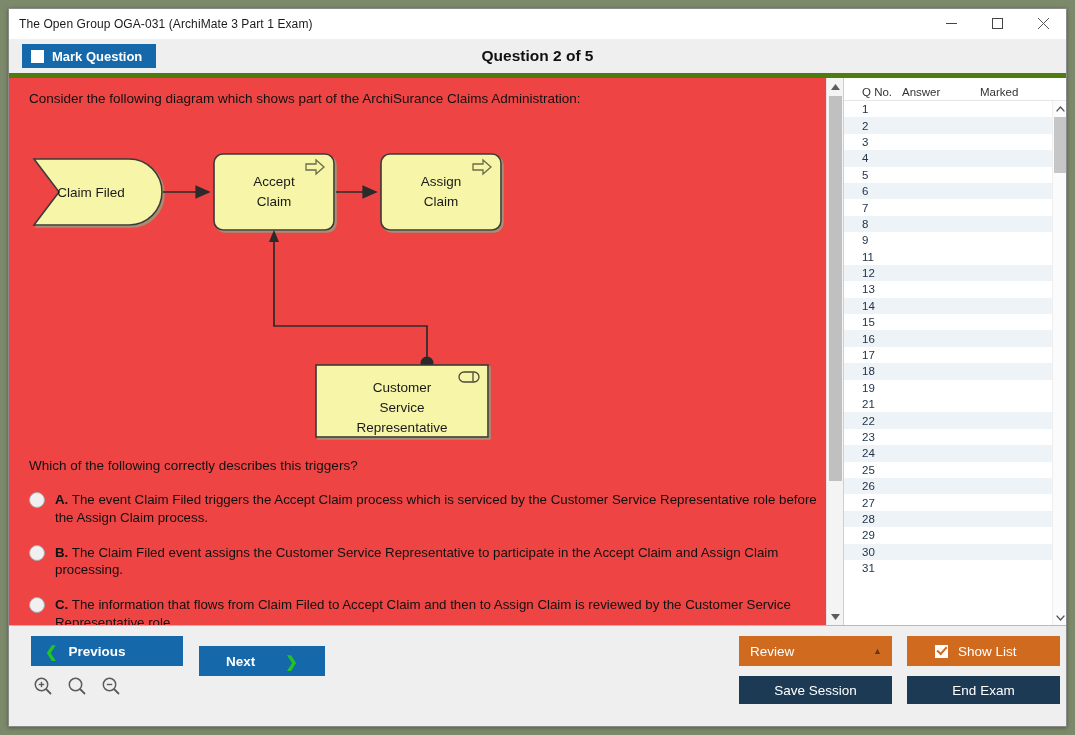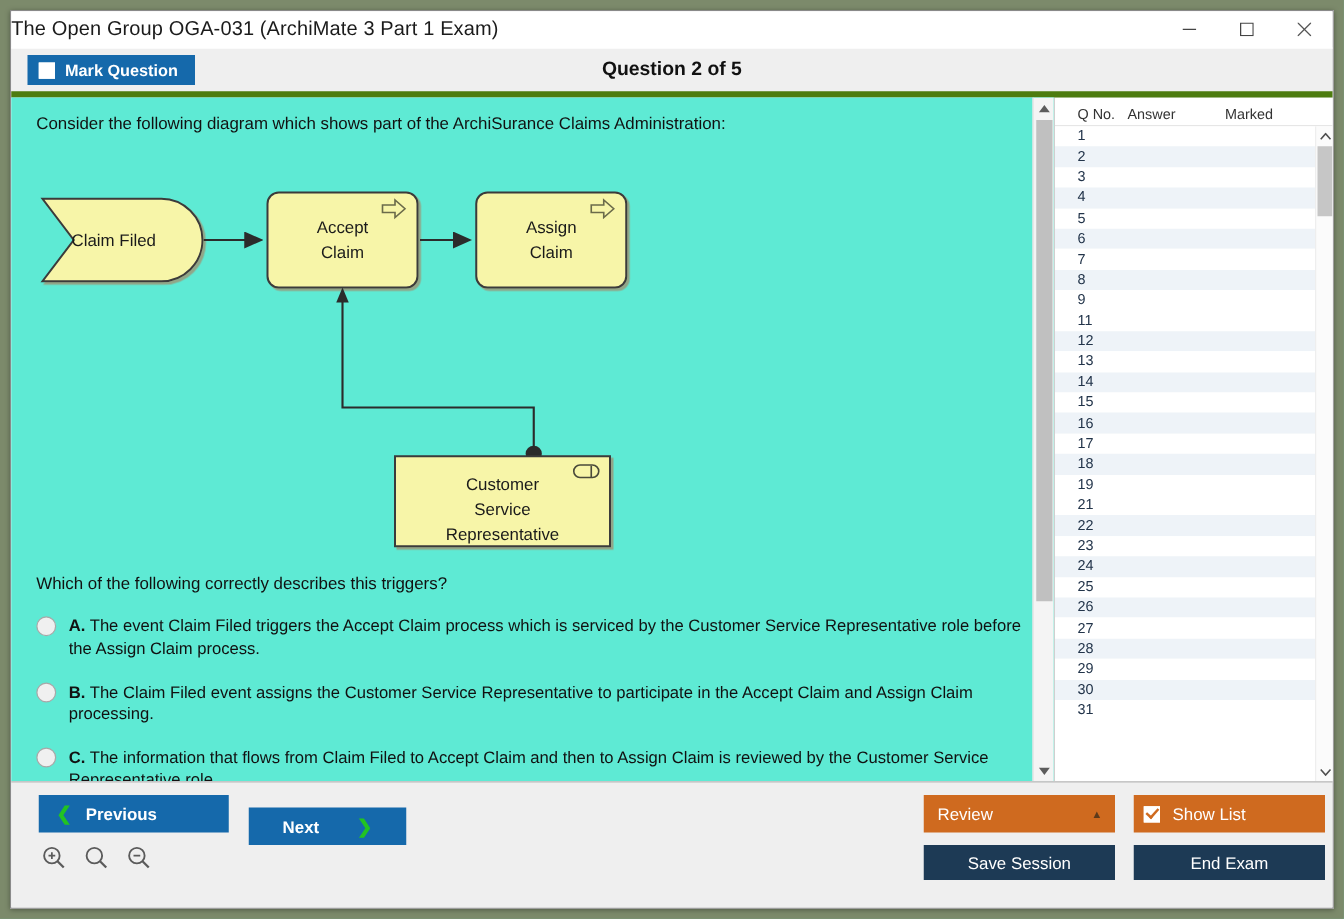--- a/index.html
+++ b/index.html
@@ -20,22 +20,22 @@
   }
 
   
   .titlebar {
     height: 30px; flex: 0 0 30px;
     background: #ffffff;
     display: flex; align-items: center;
     border-bottom: 1px solid #ffffff;
   }
   .titlebar .title {
-    font-size: 16px; color: #1b1b1b;
-    padding-left: 0; letter-spacing: .1px;
+    font-size: 12px; color: #1b1b1b;
+    padding-left: 10px; letter-spacing: .1px;
     white-space: nowrap;
   }
   .winbtns { margin-left: auto; display: flex; height: 30px; }
   .winbtn {
     width: 46px; height: 30px;
     display: flex; align-items: center; justify-content: center;
     color: #444;
   }
   .winbtn svg { display: block; }
 
@@ -86,21 +86,21 @@
     display: flex;
     min-height: 0;
     background: #fff;
   }
 
   
   .qpane {
     flex: 1 1 auto;
     position: relative;
     overflow: hidden;
-    background: #5eead4;
+    background: #ef4444;
   }
   .qpane-inner { padding: 12px 14px 0 20px; }
   .q-intro {
     font-size: 13.5px; color: #111;
     line-height: 1.35;
   }
   .q-prompt {
     font-size: 13.5px; color: #111;
     margin-top: 10px;
   }
@@ -218,21 +218,21 @@
   .btn-orange{ background: #cf6a1f; font-weight: normal; }
   .btn-navy  { background: #1d3a55; font-weight: normal; }
 
   .btn-prev { left: 22px;  top: 10px; width: 152px; height: 30px; padding-left: 14px; gap: 11px; }
   .btn-next { left: 190px; top: 20px; width: 126px; height: 30px; justify-content: center; gap: 30px; }
   .chev { color: #22c322; font-size: 15px; font-weight: bold; line-height: 1; }
 
   .btn-showanswer { left: 564px; top: 10px; width: 152px; height: 30px; padding-left: 12px; gap: 10px; font-weight: normal; }
   .btn-review     { left: 730px; top: 10px; width: 153px; height: 30px; padding-left: 11px; }
   .btn-review .caret { margin-left: auto; margin-right: 10px; font-size: 9px; color: #5d3a1b; }
-  .btn-showlist   { left: 898px; top: 10px; width: 153px; height: 30px; padding-left: 8px; gap: 10px; font-weight: normal; }
+  .btn-showlist   { left: 898px; top: 10px; width: 153px; height: 30px; padding-left: 28px; gap: 10px; font-weight: normal; }
   .btn-save       { left: 730px; top: 50px; width: 153px; height: 28px; justify-content: center; }
   .btn-end        { left: 898px; top: 50px; width: 153px; height: 28px; justify-content: center; }
 
   .zoomtools {
     position: absolute; left: 24px; top: 50px;
     display: flex; gap: 14px; align-items: center;
   }
   .ztool { cursor: pointer; color: #5b5b5b; display: block; }
 
   

